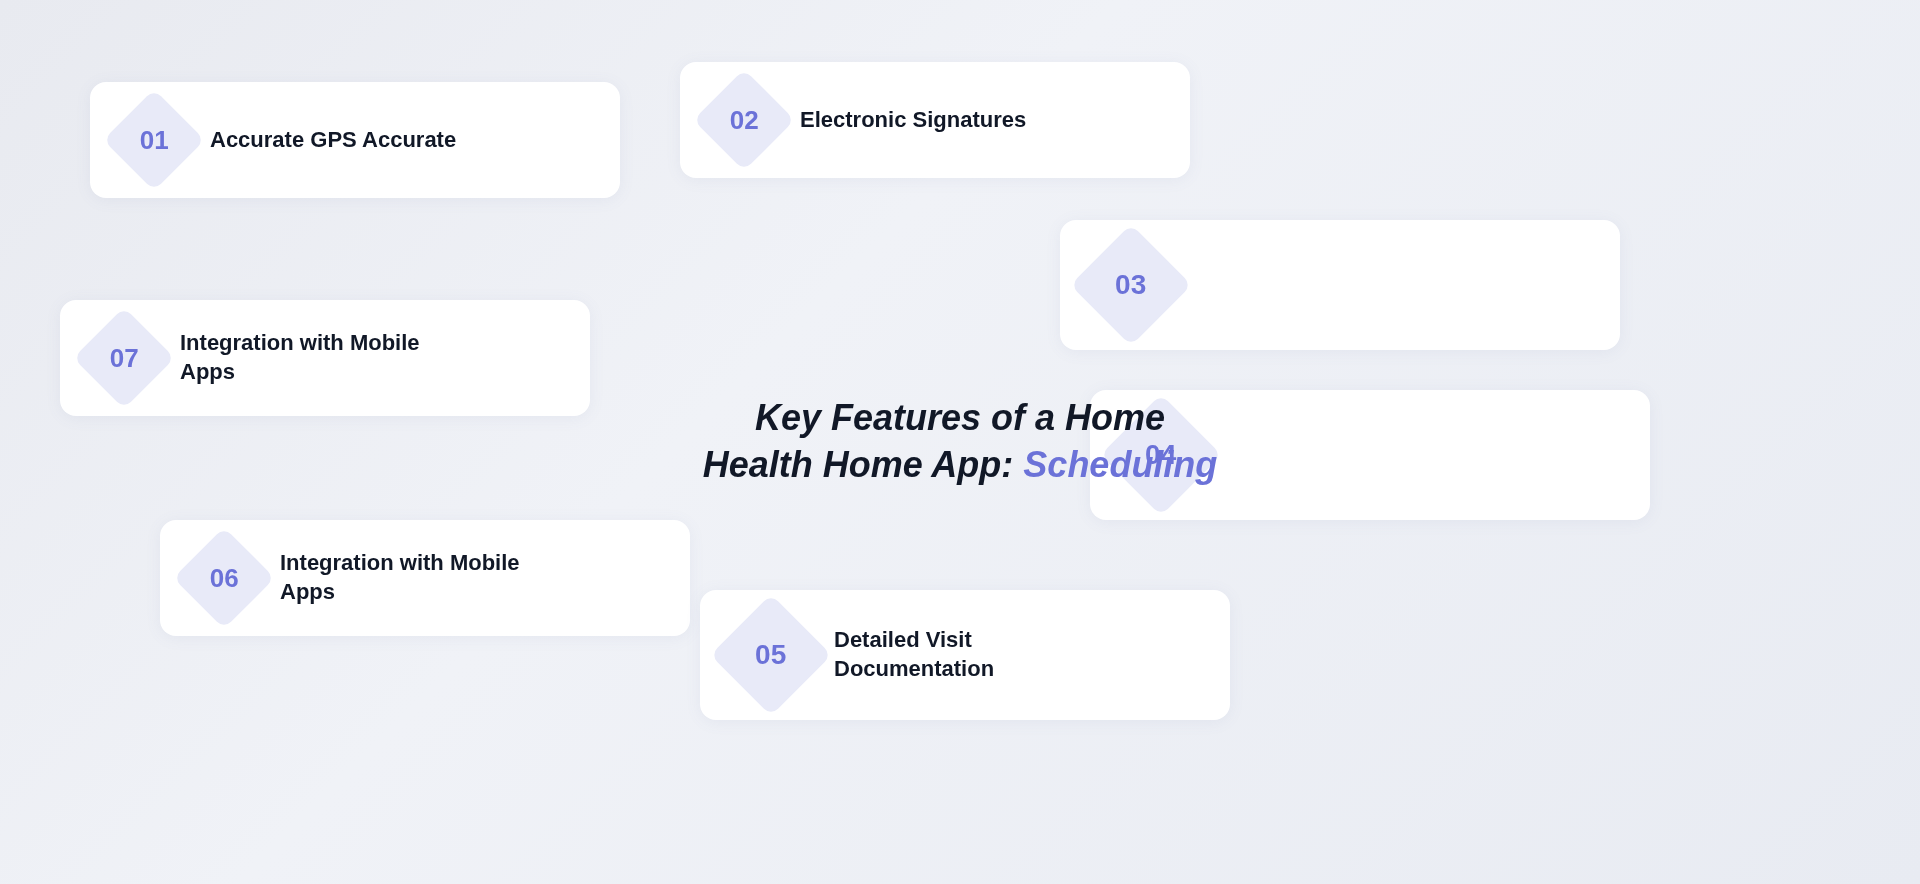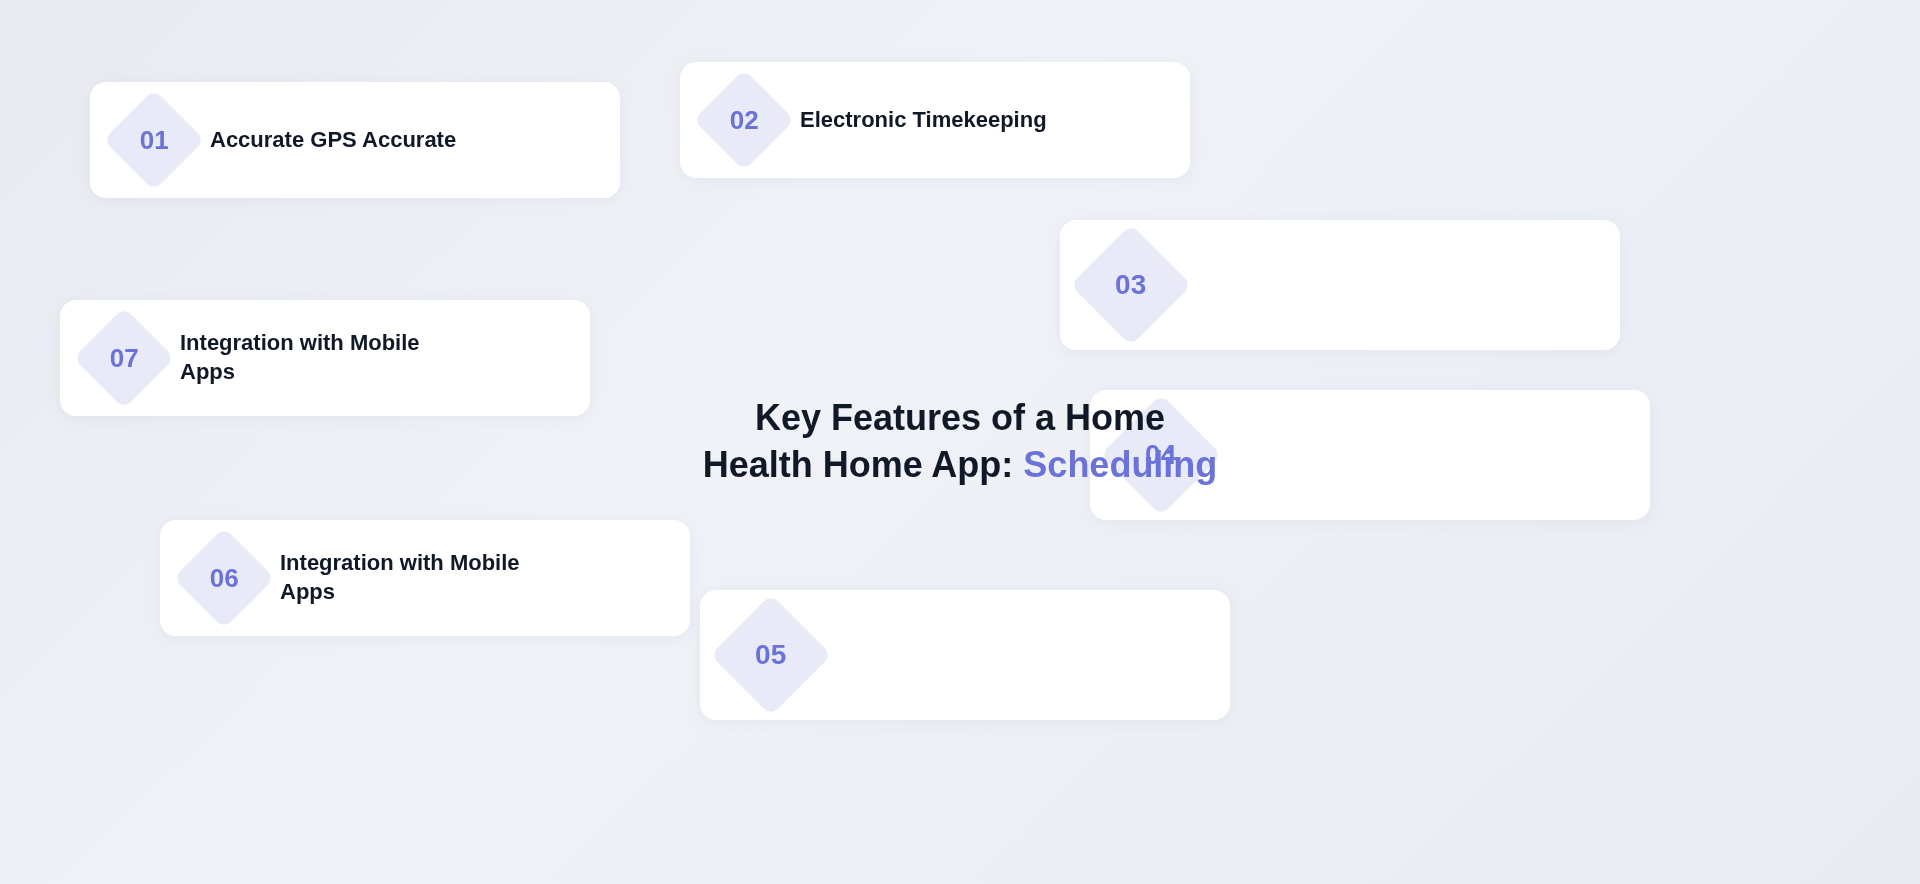--- a/index.html
+++ b/index.html
@@ -69,20 +69,21 @@
       left: 50%;
       top: 50%;
       transform: translate(-50%, -50%);
     }
 
     .center-title .title-main {
       font-size: 36px;
       font-weight: 700;
       color: #111827;
       line-height: 1.3;
+      font-style: italic;
     }
 
     .center-title .title-accent {
       color: #6b72d8;
       text-align: center;
     }
 
     
     #card-01 {
       left: 90px;
@@ -139,21 +140,21 @@
   <div class="diamond">
     <span class="diamond-inner">01</span>
   </div>
   <span class="label">Accurate GPS Accurate</span>
 </div>
 
 <div id="card-02" class="feature-card">
   <div class="diamond">
     <span class="diamond-inner">02</span>
   </div>
-  <span class="label">Electronic Timekeeping</span>
+  <span class="label">Electronic Signatures</span>
 </div>
 
 <div id="card-03" class="feature-card">
   <div class="diamond diamond-lg">
     <span class="diamond-inner">03</span>
   </div>
 </div>
 
 <div id="card-07" class="feature-card">
   <div class="diamond">
@@ -172,20 +173,21 @@
   <div class="diamond">
     <span class="diamond-inner">06</span>
   </div>
   <span class="label">Integration with Mobile<br>Apps</span>
 </div>
 
 <div id="card-05" class="feature-card">
   <div class="diamond diamond-lg">
     <span class="diamond-inner">05</span>
   </div>
+  <span class="label">Detailed Visit<br>Documentation</span>
 </div>
 
 <div class="center-title">
   <div class="title-main">
     <span>Key Features of a Home</span>
   </div>
   <div class="title-main">
     <span>Health Home App:</span>
     <span class="title-accent">Scheduling</span>
   </div>

